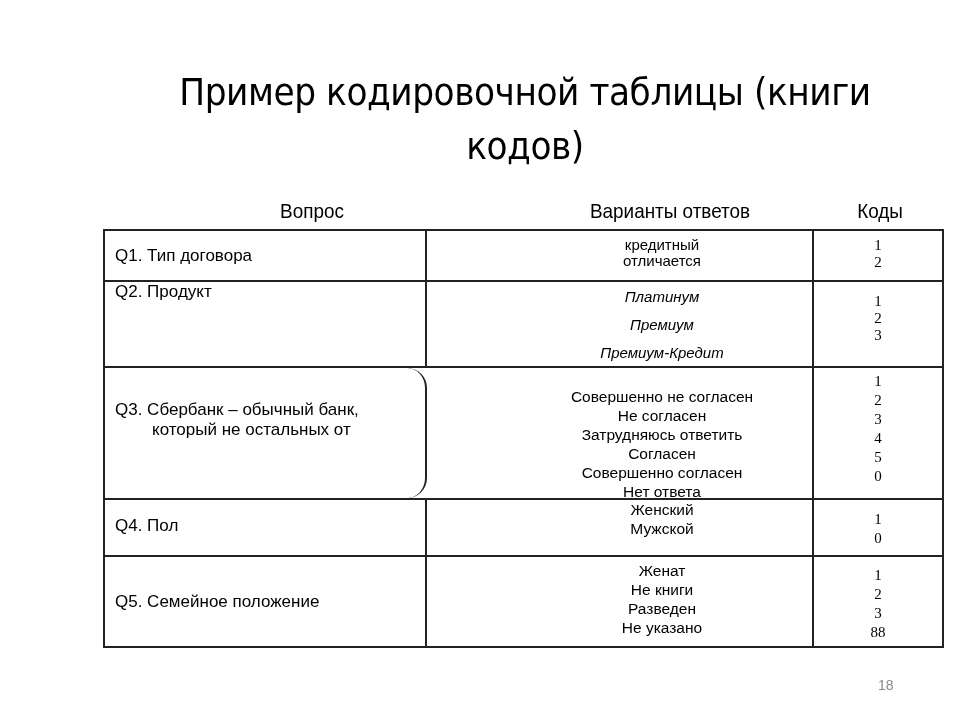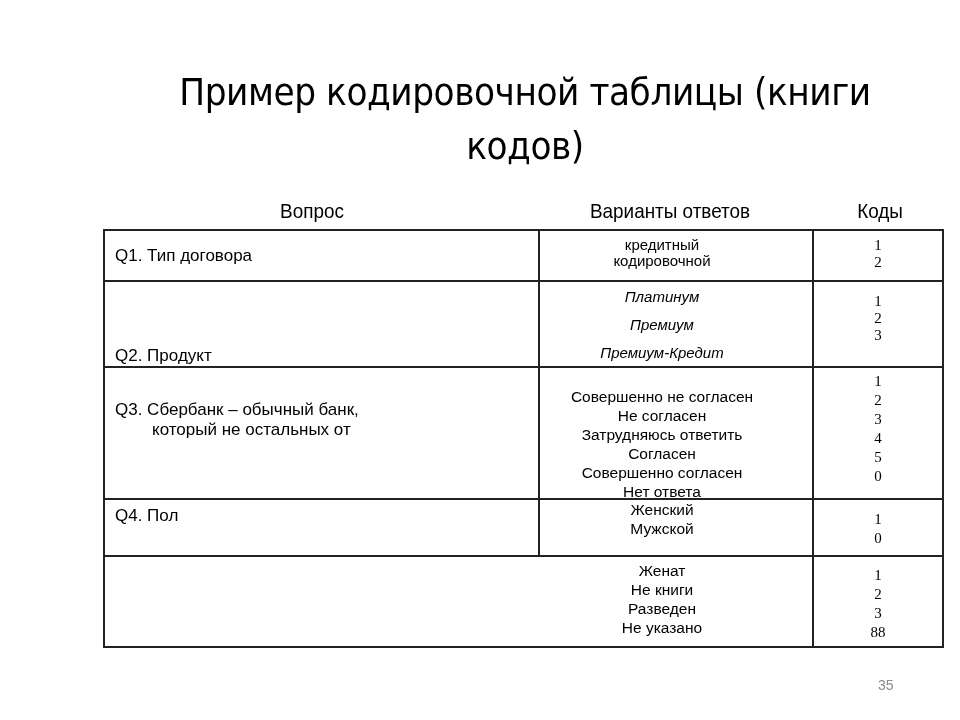--- a/index.html
+++ b/index.html
@@ -17,21 +17,21 @@
     position: absolute; top: 196px; font-size: 21px; line-height: 30px;
     text-align: center; transform: scaleX(0.9);
   }
   .grid {
     position: absolute; left: 103px; top: 229px; width: 841px; height: 419px;
     border: 2px solid #222; box-sizing: border-box;
   }
   .row { position: absolute; left: 0; width: 100%; border-bottom: 2px solid #222; box-sizing: border-box; }
   .row:last-child { border-bottom: none; }
   .cell { position: absolute; top: 0; bottom: 0; box-sizing: border-box; display: flex; flex-direction: column; }
-  .c1 { left: 0; width: 435px; border-right: 2px solid #222; padding-left: 10px; }
+  .c1 { left: 0; width: 322px; border-right: 2px solid #222; padding-left: 10px; }
   .c2 { left: 407px; width: 302px; border-right: 2px solid #222; align-items: center; text-align: right; }
   .c3 { left: 709px; right: 0; align-items: center; text-align: center;
         font-family: "Liberation Serif", serif; font-size: 15px; line-height: 17px; }
   .q { font-size: 17px; line-height: 20px; }
   .q .cont { padding-left: 37px; }
   .opt { font-size: 15px; line-height: 16px; }
   .opt.spaced { line-height: 28px; font-style: italic; }
   .page-num { position: absolute; left: 878px; top: 677px; font-size: 14px; color: #8a8a8a; }
 </style>
 </head>
@@ -47,46 +47,46 @@
 <div class="hdr" style="left:820px;width:120px;">Коды</div>
 
 <div class="grid">
 
   <div class="row" style="top:0;height:51px;">
     <div class="cell c1 q" style="justify-content:center;">
       <div>Q1. Тип договора</div>
     </div>
     <div class="cell c2 opt" style="padding-top:6px;">
       <div>кредитный</div>
-      <div>кодировочной</div>
+      <div>отличается</div>
     </div>
     <div class="cell c3" style="padding-top:6px;">
       <div>1</div>
       <div>2</div>
     </div>
   </div>
 
   <div class="row" style="top:51px;height:86px;">
-    <div class="cell c1 q" style="justify-content:flex-end;">
+    <div class="cell c1 q" style="justify-content:flex-start;">
       <div>Q2. Продукт</div>
     </div>
     <div class="cell c2 opt spaced" style="padding-top:1px;">
       <div>Платинум</div>
       <div>Премиум</div>
       <div>Премиум-Кредит</div>
     </div>
     <div class="cell c3" style="padding-top:11px;">
       <div>1</div>
       <div>2</div>
       <div>3</div>
     </div>
   </div>
 
   <div class="row" style="top:137px;height:132px;">
-    <div class="cell c1 q" style="padding-top:32px;">
+    <div class="cell c1 q" style="padding-top:32px;border-radius:20px;">
       <div>Q3. Сбербанк – обычный банк,</div>
       <div class="cont">который не остальных от</div>
     </div>
     <div class="cell c2 opt" style="padding-top:19px;font-size:15.5px;line-height:19px;">
       <div>Совершенно не согласен</div>
       <div>Не согласен</div>
       <div>Затрудняюсь ответить</div>
       <div>Согласен</div>
       <div>Совершенно согласен</div>
       <div>Нет ответа</div>
@@ -95,43 +95,46 @@
       <div>1</div>
       <div>2</div>
       <div>3</div>
       <div>4</div>
       <div>5</div>
       <div>0</div>
     </div>
   </div>
 
   <div class="row" style="top:269px;height:57px;">
-    <div class="cell c1 q" style="padding-top:6px;">
+    <div class="cell c1 q" style="padding-top:16px;">
       <div>Q4. Пол</div>
     </div>
     <div class="cell c2 opt" style="padding-top:0;font-size:15.5px;line-height:19px;">
       <div>Женский</div>
       <div>Мужской</div>
     </div>
     <div class="cell c3" style="padding-top:10px;line-height:19px;">
       <div>1</div>
       <div>0</div>
     </div>
   </div>
 
   <div class="row" style="top:326px;height:89px;">
+    <div class="cell c1 q" style="justify-content:center;">
+      <div>Q5. Семейное положение</div>
+    </div>
     <div class="cell c2 opt" style="padding-top:4px;font-size:15.5px;line-height:19px;">
       <div>Женат</div>
       <div>Не книги</div>
       <div>Разведен</div>
       <div>Не указано</div>
     </div>
     <div class="cell c3" style="padding-top:9px;line-height:19px;">
       <div>1</div>
       <div>2</div>
       <div>3</div>
       <div>88</div>
     </div>
   </div>
 
 </div>
 
-<div class="page-num">35</div>
+<div class="page-num">18</div>
 
 </body></html>

